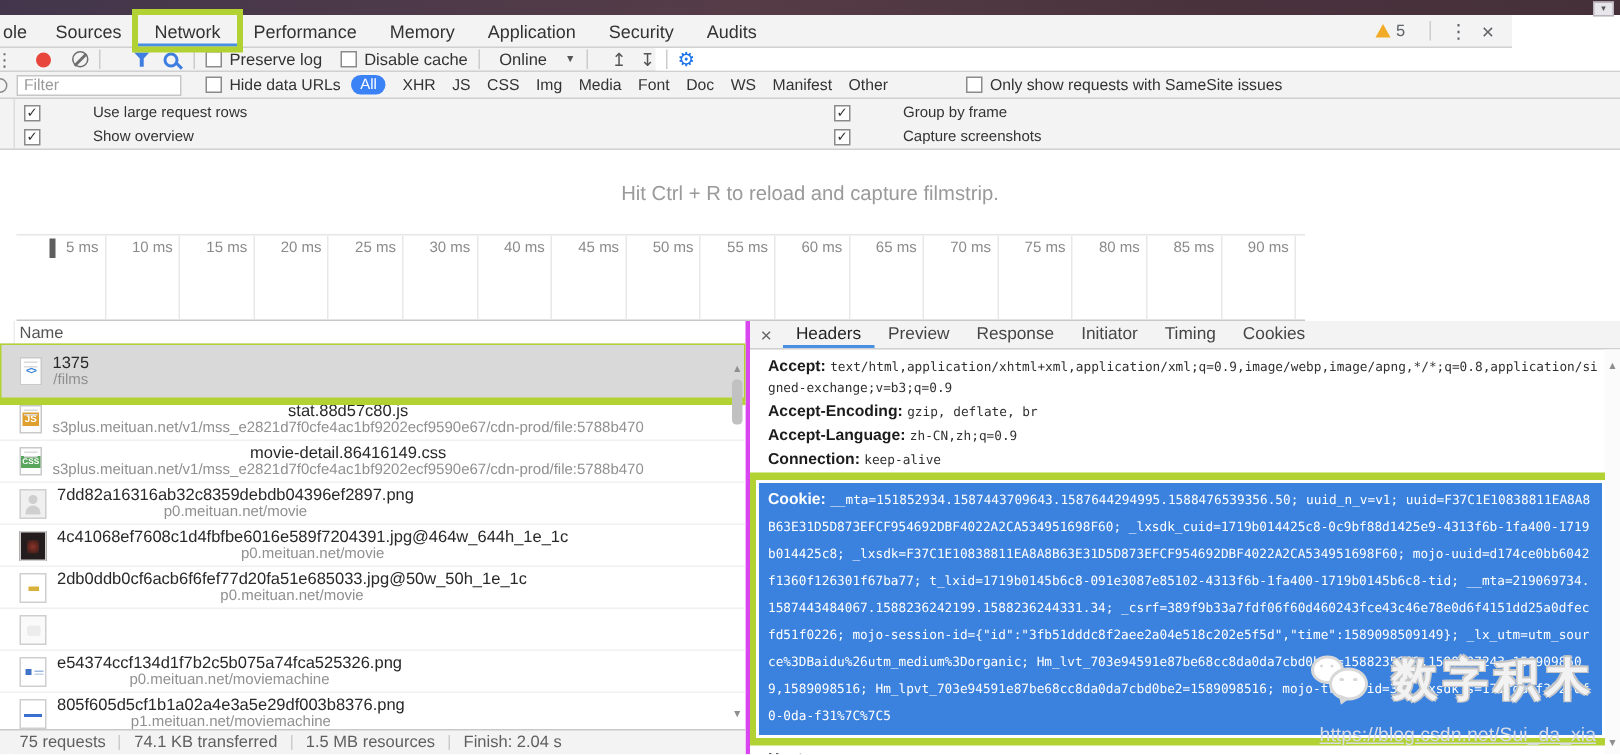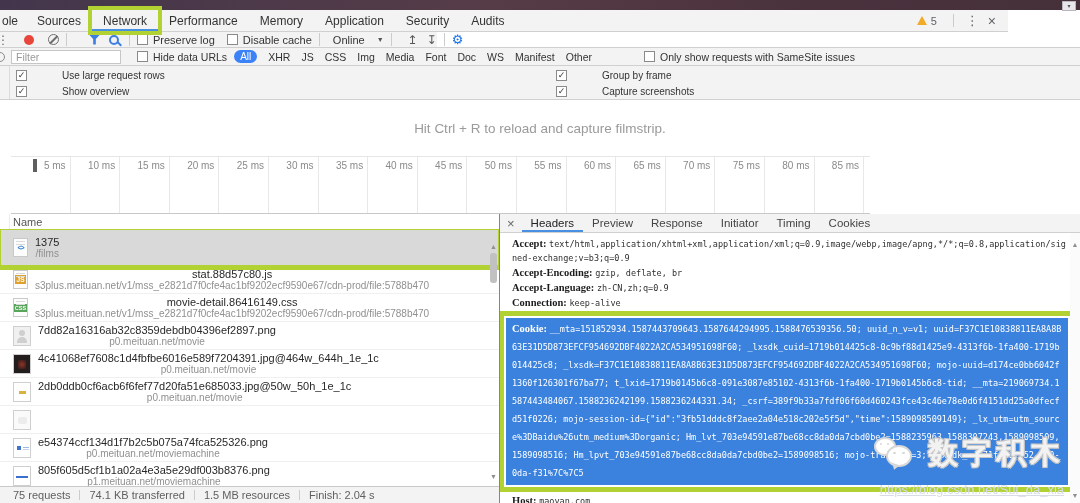--- a/index.html
+++ b/index.html
@@ -83,21 +83,21 @@
   
   .ruler{position:absolute;left:0;top:156px;width:859px;height:58px;background:#fff;
     border-top:1px solid #e6e6e6;border-bottom:1px solid #c8c8c8;box-sizing:border-box;overflow:hidden;margin-left:11px;}
   .ticks{position:absolute;left:10px;top:0;bottom:0;display:flex;}
   .tick{width:48.6px;flex:none;border-right:1px solid #e8e8e8;position:relative;}
   .tick span{position:absolute;right:4px;top:3px;font-size:10px;color:#8a8a8a;white-space:nowrap;}
   .ruler-marker{position:absolute;left:22px;top:2px;width:4px;height:13px;background:#5f5f5f;}
 
   
   .main{position:absolute;left:0;top:214px;width:1080px;height:289px;display:flex;}
-  .left{width:500px;flex:none;position:relative;border-right:1px solid #d946ef;box-sizing:border-box;background:#fff;}
+  .left{width:500px;flex:none;position:relative;border-right:3px solid #d946ef;box-sizing:border-box;background:#fff;}
   .left::before{content:"";position:absolute;left:9px;top:0;bottom:0;width:1px;background:#ededed;}
 
   .colhead{height:15px;border-bottom:1px solid #ddd;font-size:11px;color:#555;
     display:flex;align-items:center;padding-left:13px;}
   .rows{position:absolute;left:0;top:15px;right:0;height:257px;overflow:hidden;}
   .row{display:flex;align-items:center;padding-left:13px;height:28px;box-sizing:border-box;
     border-bottom:1px solid #f0f0f0;background:#fff;}
   .row--selected{height:37px;background:#d9d9d9;outline:5px solid #b2d233;outline-offset:-1px;
     position:relative;z-index:5;border-bottom:none;}
   .rtxt{display:flex;flex-direction:column;margin-left:7px;overflow:hidden;text-align:center;}
@@ -145,21 +145,21 @@
   .dtabs{height:19px;background:#f3f3f3;border-bottom:1px solid #d0d0d0;display:flex;
     align-items:stretch;font-size:11.5px;color:#454545;box-sizing:border-box;}
   .dclose{display:flex;align-items:center;padding:0 7px;color:#666;font-size:13px;}
   .dclose::after{content:"×";}
   .dtab{display:flex;align-items:center;padding:0 9px;}
   .dtab--active{box-shadow:inset 0 -2px 0 #4a90e2;color:#222;}
 
   .dbody{position:absolute;left:0;top:19px;right:10px;bottom:0;padding:4px 2px 0 12px;overflow:hidden;}
   .hline{line-height:14px;margin:0 0 1px 0;word-break:break-all;
     font-family:"DejaVu Sans Mono",monospace;font-size:8.5px;color:#303030;}
-  .hname{font-family:Liberation Serif, serif;font-weight:bold;font-size:10.5px;color:#1c1c1c;}
+  .hname{font-family:Liberation Sans, sans-serif;font-weight:bold;font-size:10.5px;color:#1c1c1c;}
   .hname::after{content:": ";}
   .hline--sel{background:#3b82de;color:#fff;line-height:18px;padding:2px 6px 3px 6px;
     margin:8px 0 9px -6px;outline:5px solid #b2d233;outline-offset:2px;}
   .hline--sel .hname{color:#fff;}
 
   
   .right-scroll{position:absolute;top:19px;right:0;bottom:0;width:10px;background:#fbfbfb;}
   .rs-up{position:absolute;top:8px;left:0;width:10px;text-align:center;font-size:7px;color:#8f8f8f;}
   .rs-up::after{content:"▲";}
   .rs-down{position:absolute;bottom:4px;left:0;width:10px;text-align:center;font-size:7px;color:#8f8f8f;}
@@ -287,23 +287,20 @@
         <div class="tick">
           <span>20 ms</span>
         </div>
         <div class="tick">
           <span>25 ms</span>
         </div>
         <div class="tick">
           <span>30 ms</span>
         </div>
         <div class="tick">
-          <span>35 ms</span>
-        </div>
-        <div class="tick">
           <span>40 ms</span>
         </div>
         <div class="tick">
           <span>45 ms</span>
         </div>
         <div class="tick">
           <span>50 ms</span>
         </div>
         <div class="tick">
           <span>55 ms</span>

